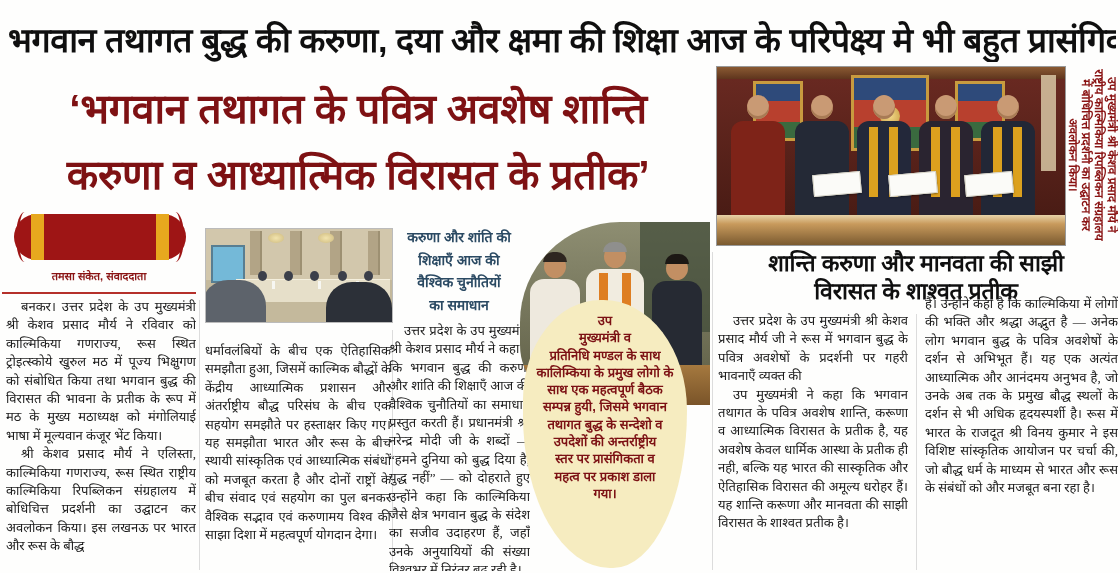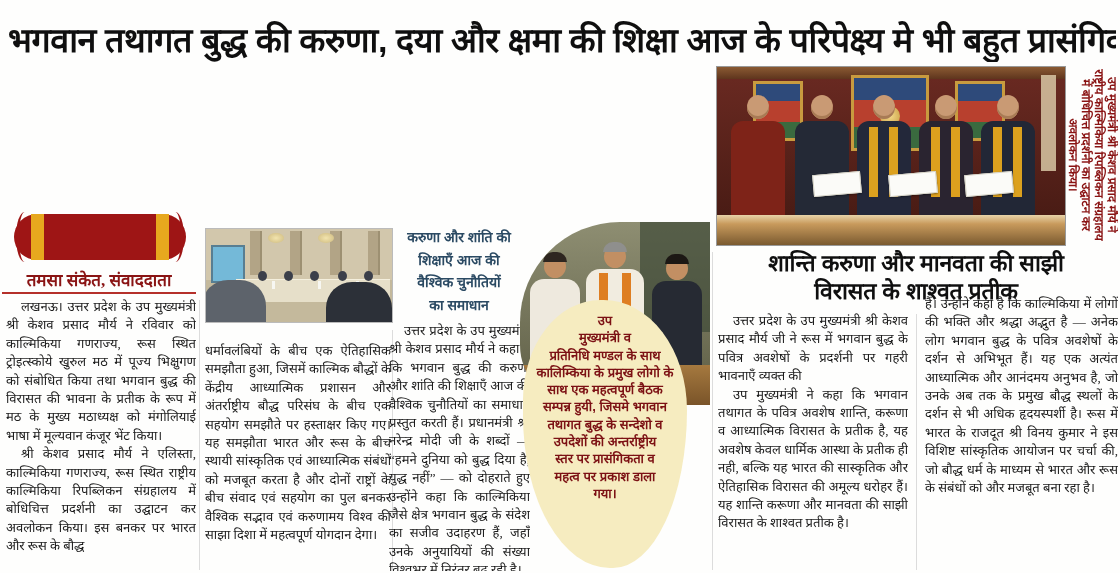--- a/index.html
+++ b/index.html
@@ -27,22 +27,22 @@
   .kicker-arc.left{left:2px;border-left:3px solid var(--masthead_red,#9e1515);}
   .kicker-arc.right{right:2px;border-right:3px solid var(--masthead_red,#9e1515);}
   .gold-bar{position:absolute;top:0;width:13px;height:46px;background:var(--gold,#e7a81e);}
   .gold-bar.left{left:17px;}
   .gold-bar.right{right:17px;}
   .kicker-label{
     font-family:"Liberation Sans",sans-serif;font-weight:800;font-size:27px;color:#ffffff;line-height:46px;
   }
   .byline{
     position:absolute;left:0px;top:268px;width:198px;text-align:center;
-    font-weight:700;font-size:17px;color:var(--byline_maroon,#8a1414);
-    font-family:Liberation Serif, serif;
+    font-weight:700;font-size:11px;color:var(--byline_maroon,#8a1414);
+    font-family:Liberation Sans, sans-serif;
   }
   .byline-rule{position:absolute;left:2px;top:292px;width:194px;height:2px;background:#b5302a;}
   
   .col{position:absolute;overflow:hidden;}
   .col p{margin:0;text-align:justify;font-size:13px;line-height:18.4px;}
   .col p.indent{text-indent:15px;}
   .col1{left:6px;top:298px;width:190px;height:273px;}
   .col2{left:205px;top:342px;width:186px;height:241px;}
   .col3{left:389px;top:322px;width:141px;height:249px;}
   .col3-heading{
@@ -114,20 +114,22 @@
     color:var(--byline_maroon,#8a1414);text-align:center;
   }
 </style>
 </head>
 <body>
 
 <div class="page">
 
   <h1 class="top-headline">भगवान तथागत बुद्ध की करुणा, दया और क्षमा की शिक्षा आज के परिपेक्ष्य मे भी बहुत प्रासंगिक</h1>
 
+  <h2 class="main-headline">‘भगवान तथागत के पवित्र अवशेष शान्ति
+करुणा व आध्यात्मिक विरासत के प्रतीक’</h2>
 
   <div class="photo photo-signing">
     <div class="abs beam"></div>
     <div class="abs thangka" style="left:36px;top:14px;width:44px;height:54px;"></div>
     <div class="abs thangka" style="left:134px;top:8px;width:72px;height:70px;">
       <div class="abs thangka-medallion"></div>
     </div>
     <div class="abs thangka" style="left:238px;top:14px;width:44px;height:54px;"></div>
     <div class="abs window-strip"></div>
     <div class="abs person" style="left:14px;width:54px;background:#7e2318;">
@@ -169,22 +171,22 @@
   </div>
   <div class="byline">तमसा संकेत, संवाददाता</div>
   <div class="byline-rule"></div>
 
   <div class="vrule" style="left:199px;top:300px;height:270px;"></div>
   <div class="vrule" style="left:392px;top:330px;height:240px;"></div>
   <div class="vrule" style="left:712px;top:252px;height:318px;"></div>
   <div class="vrule" style="left:916px;top:314px;height:256px;"></div>
 
   <div class="col col1">
-    <p class="indent">लखनऊ। उत्तर प्रदेश के उप मुख्यमंत्री श्री केशव प्रसाद मौर्य ने रविवार को काल्मिकिया गणराज्य, रूस स्थित ट्रोइत्स्कोये खुरुल मठ में पूज्य भिक्षुगण को संबोधित किया तथा भगवान बुद्ध की विरासत की भावना के प्रतीक के रूप में मठ के मुख्य मठाध्यक्ष को मंगोलियाई भाषा में मूल्यवान कंजूर भेंट किया।</p>
-    <p class="indent">श्री केशव प्रसाद मौर्य ने एलिस्ता, काल्मिकिया गणराज्य, रूस स्थित राष्ट्रीय काल्मिकिया रिपब्लिकन संग्रहालय में बोधिचित्त प्रदर्शनी का उद्घाटन कर अवलोकन किया। इस बनकर पर भारत और रूस के बौद्ध</p>
+    <p class="indent">बनकर। उत्तर प्रदेश के उप मुख्यमंत्री श्री केशव प्रसाद मौर्य ने रविवार को काल्मिकिया गणराज्य, रूस स्थित ट्रोइत्स्कोये खुरुल मठ में पूज्य भिक्षुगण को संबोधित किया तथा भगवान बुद्ध की विरासत की भावना के प्रतीक के रूप में मठ के मुख्य मठाध्यक्ष को मंगोलियाई भाषा में मूल्यवान कंजूर भेंट किया।</p>
+    <p class="indent">श्री केशव प्रसाद मौर्य ने एलिस्ता, काल्मिकिया गणराज्य, रूस स्थित राष्ट्रीय काल्मिकिया रिपब्लिकन संग्रहालय में बोधिचित्त प्रदर्शनी का उद्घाटन कर अवलोकन किया। इस लखनऊ पर भारत और रूस के बौद्ध</p>
   </div>
 
   <div class="photo photo-meeting">
     <div class="abs curtain" style="left:44px;"></div>
     <div class="abs curtain" style="left:84px;"></div>
     <div class="abs curtain" style="left:124px;"></div>
     <div class="abs curtain" style="left:162px;"></div>
     <div class="abs chandelier" style="left:62px;"></div>
     <div class="abs chandelier" style="left:112px;"></div>
     <div class="abs blue-screen"></div>

